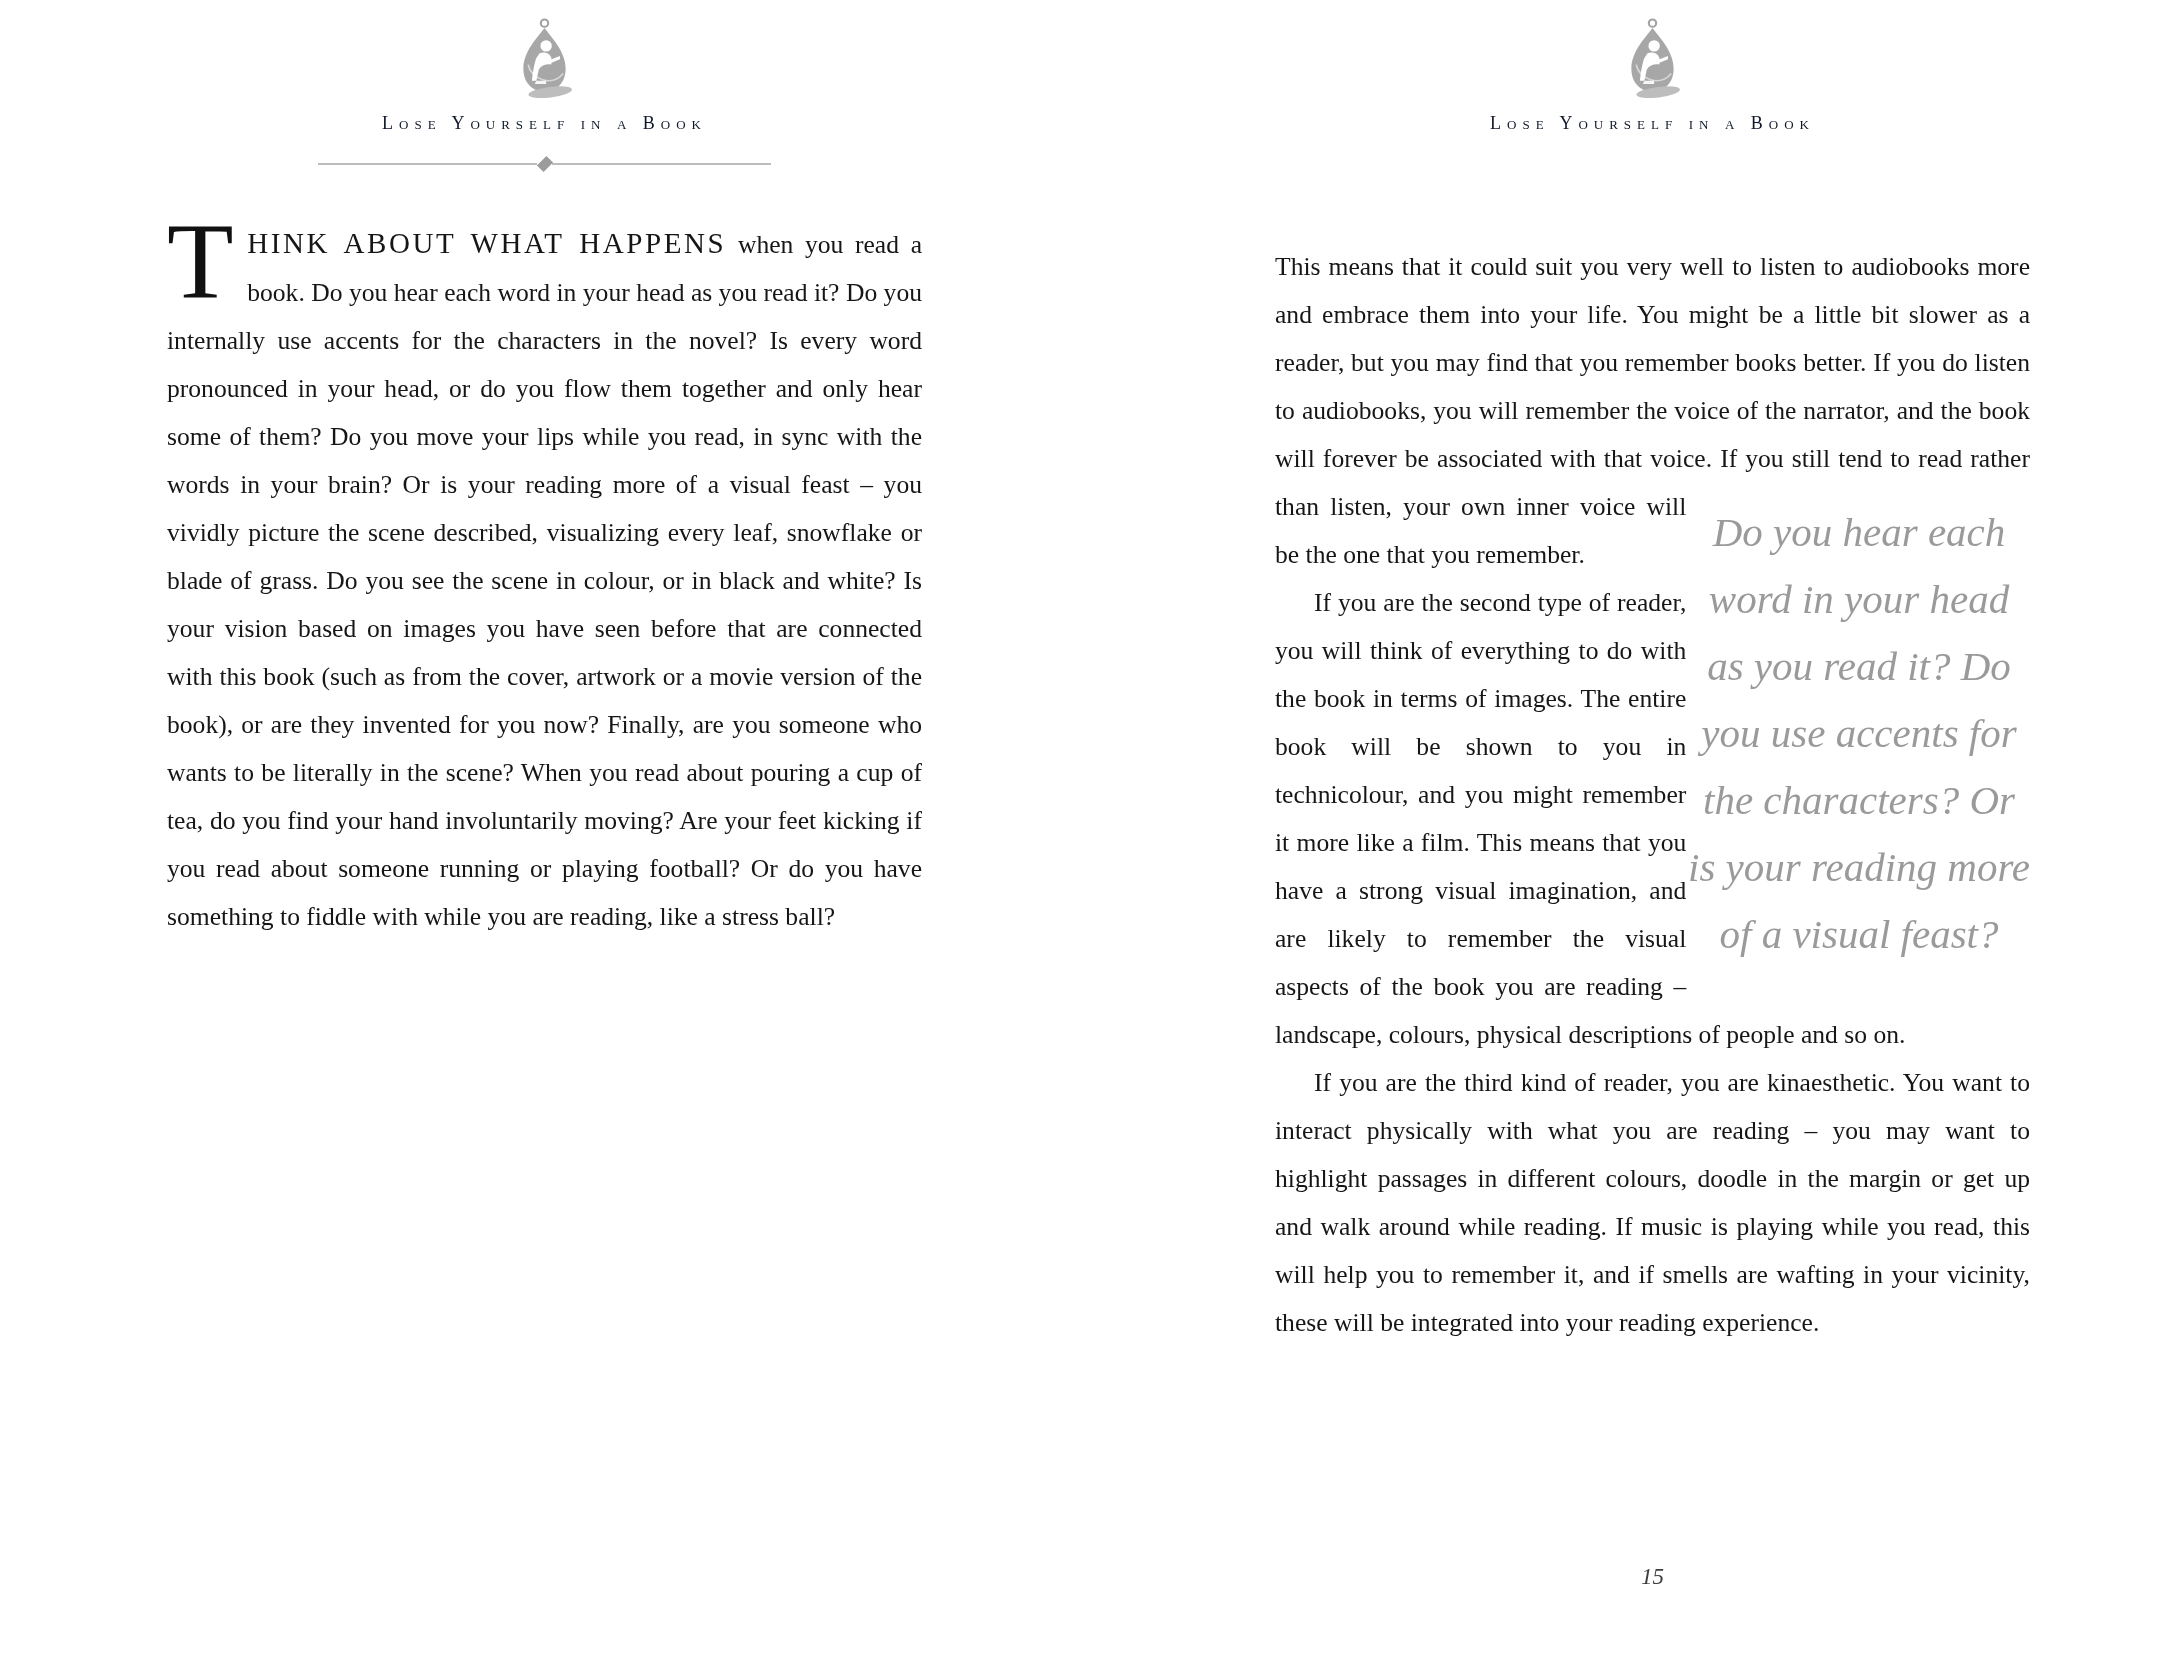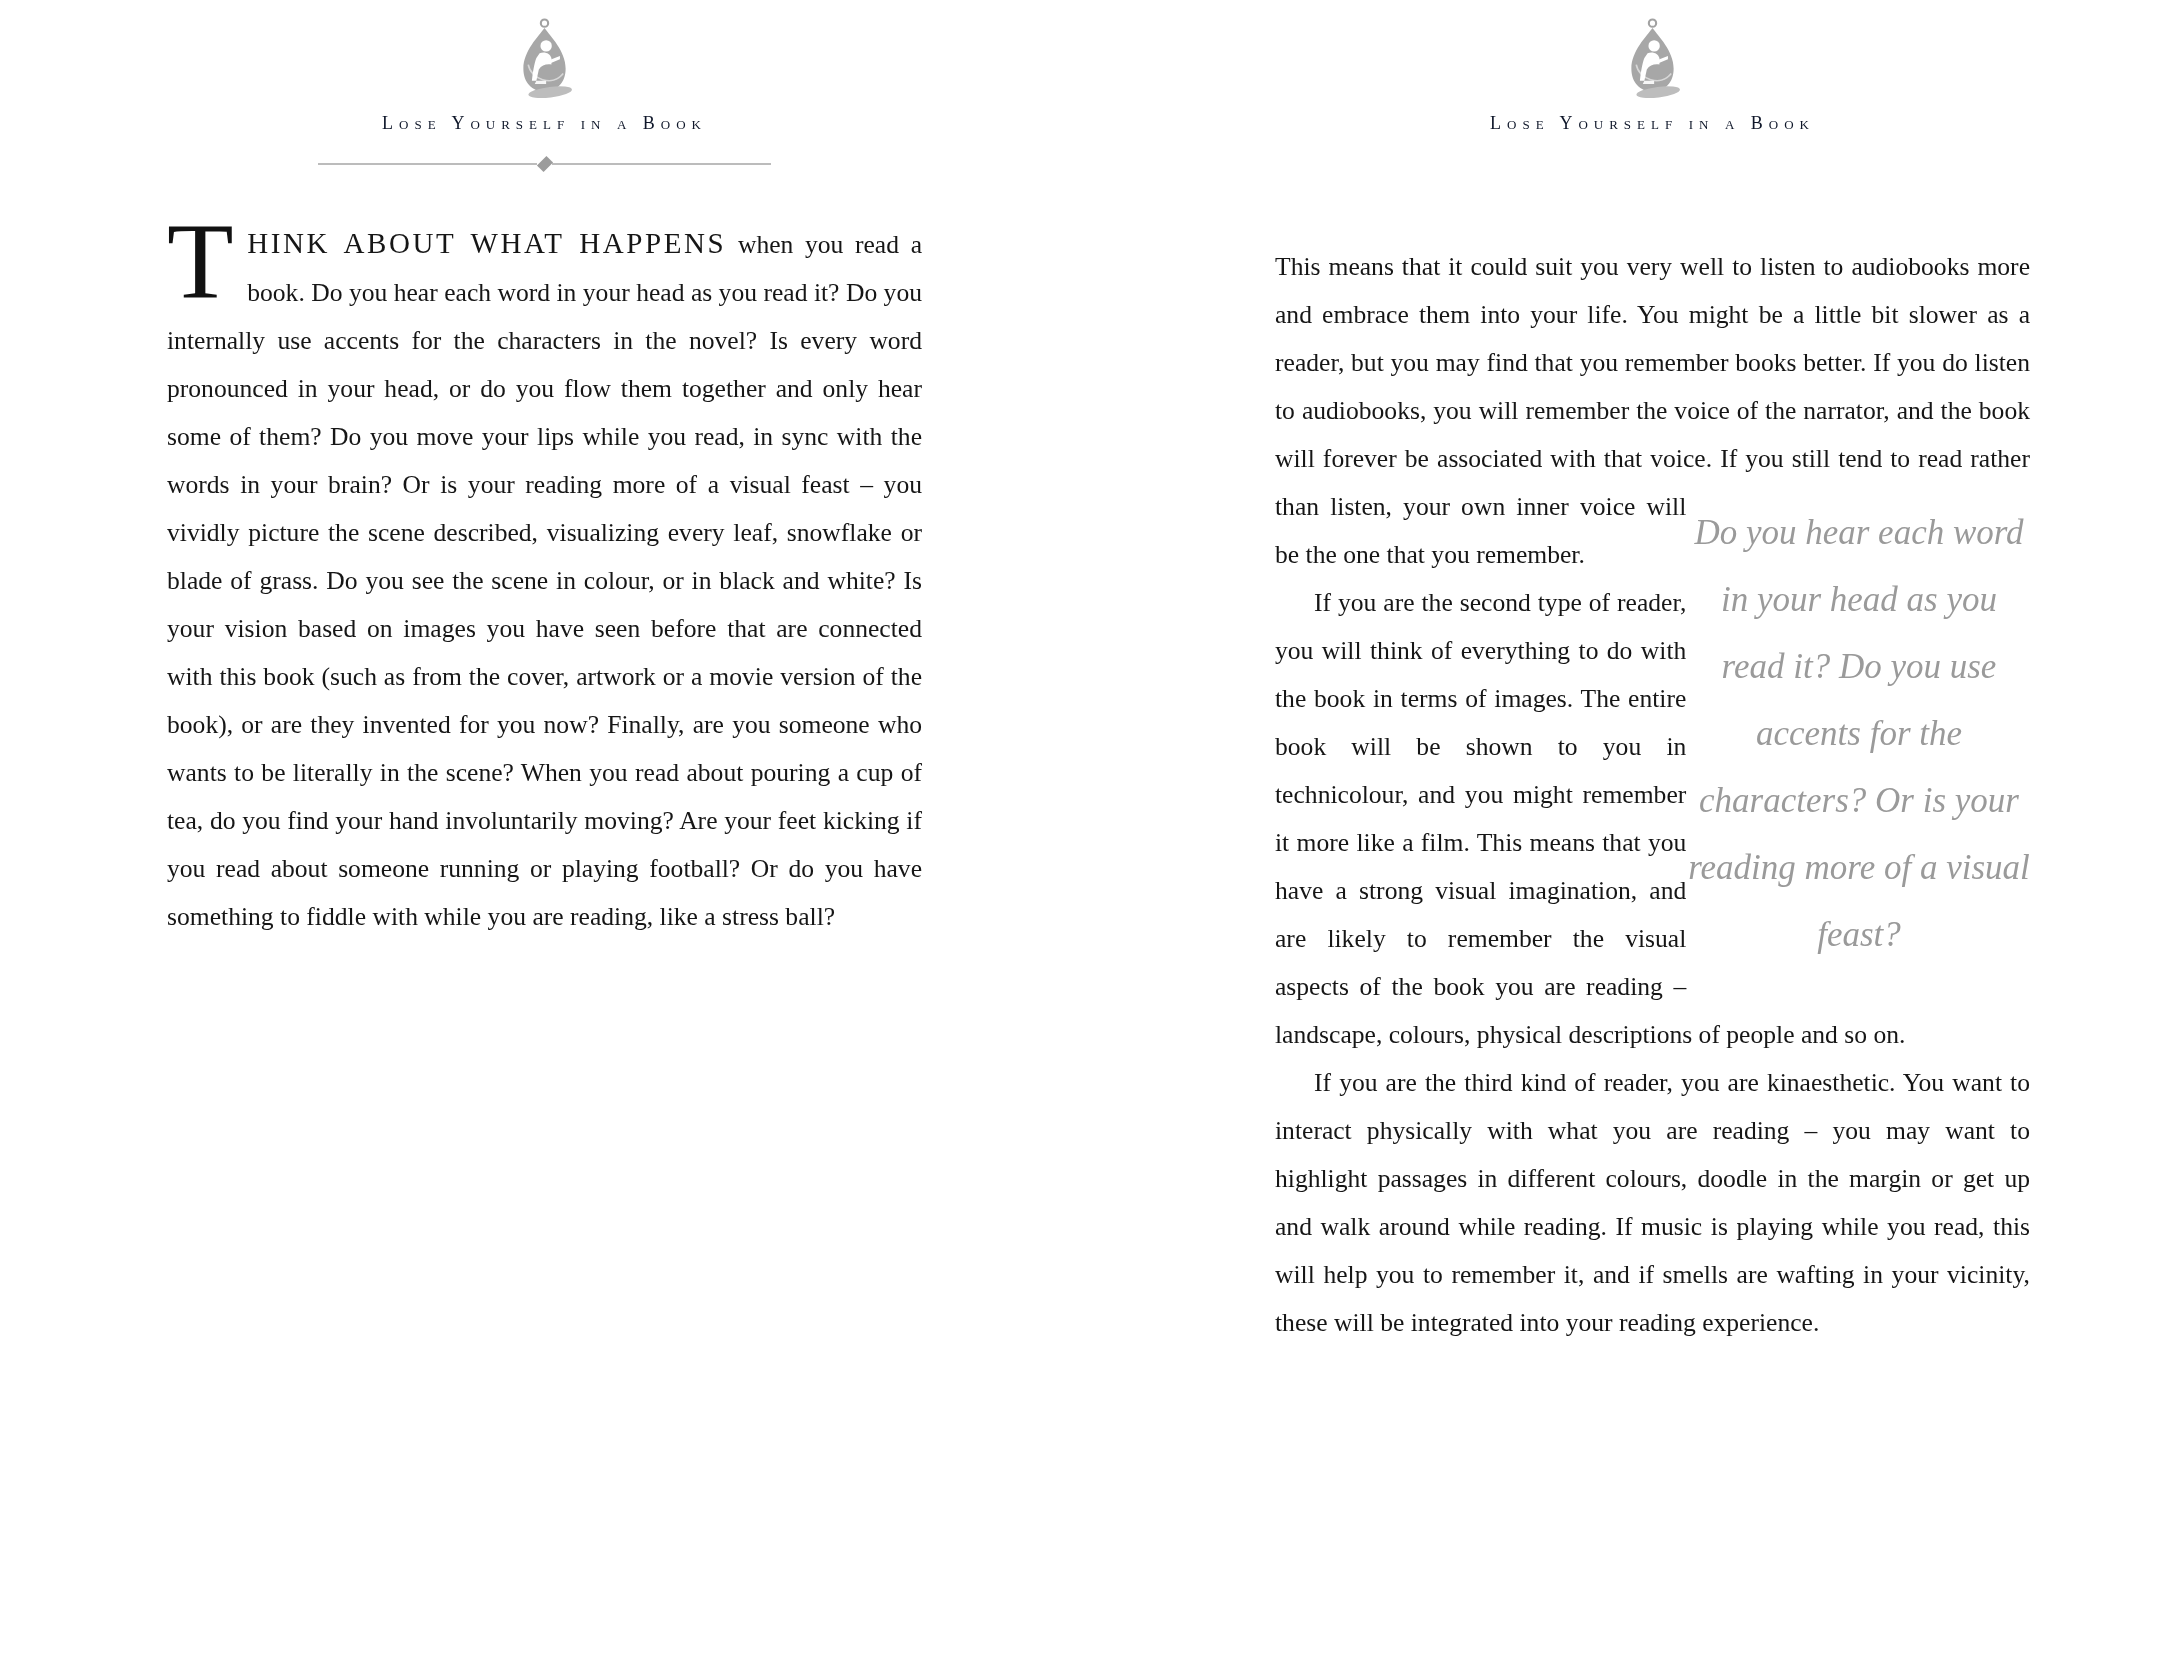--- a/index.html
+++ b/index.html
@@ -74,21 +74,21 @@
     float:right;
     width:342px;
     height:733px;
     shape-outside:inset(247px 0 0 0);
     margin-left:1.7px;
   }
   .pq-inner { margin-top:247px; height:486px; display:flex; align-items:center; justify-content:center; }
   .pq-text {
     width:100%;
     font-style:italic;
-    font-size:35px;
+    font-size:41px;
     line-height:67px;
     color:#9a9a9a;
     text-align:center;
   }
 
   .pagenum {
     position:absolute; top:1564px; left:0; right:0;
     text-align:center;
     font-style:italic;
     font-size:23px;
@@ -148,14 +148,15 @@
     <div class="pq-float">
       <div class="pq-inner">
         <div class="pq-text">Do you hear each word in your head as you read it? Do you use accents for the characters? Or is your reading more of a visual feast?</div>
       </div>
     </div>
     <p>This means that it could suit you very well to listen to audiobooks more and embrace them into your life. You might be a little bit slower as a reader, but you may find that you remember books better. If you do listen to audiobooks, you will remember the voice of the narrator, and the book will forever be associated with that voice. If you still tend to read rather than listen, your own inner voice will be the one that you remember.</p>
     <p class="indent">If you are the second type of reader, you will think of everything to do with the book in terms of images. The entire book will be shown to you in technicolour, and you might remember it more like a film. This means that you have a strong visual imagination, and are likely to remember the visual aspects of the book you are reading – landscape, colours, physical descriptions of people and so on.</p>
     <p class="indent">If you are the third kind of reader, you are kinaesthetic. You want to interact physically with what you are reading – you may want to highlight passages in different colours, doodle in the margin or get up and walk around while reading. If music is playing while you read, this will help you to remember it, and if smells are wafting in your vicinity, these will be integrated into your reading experience.</p>
   </div>
 
+  <div class="pagenum">15</div>
 </div>
 
 
 </body></html>

